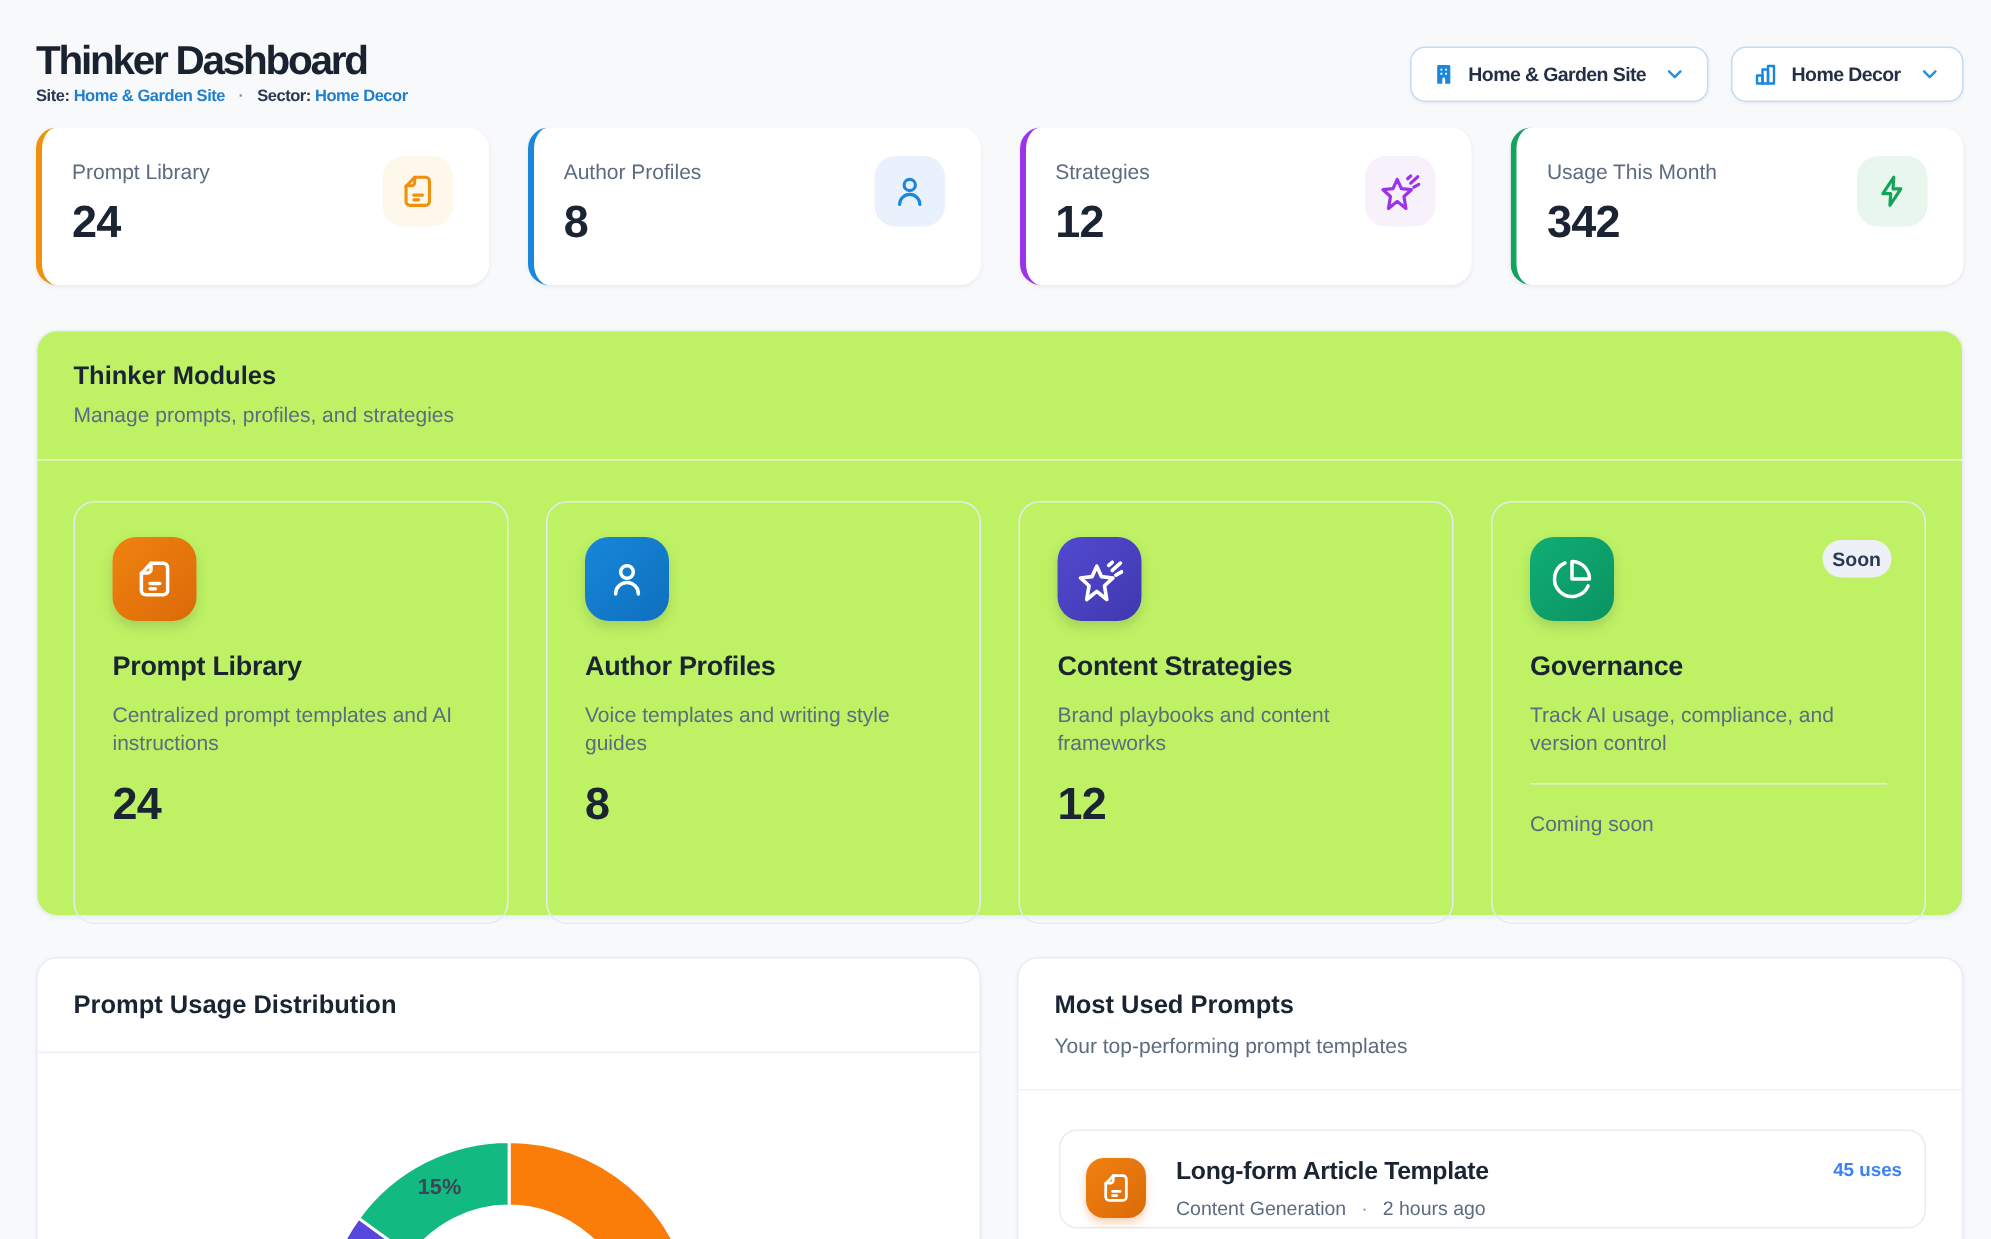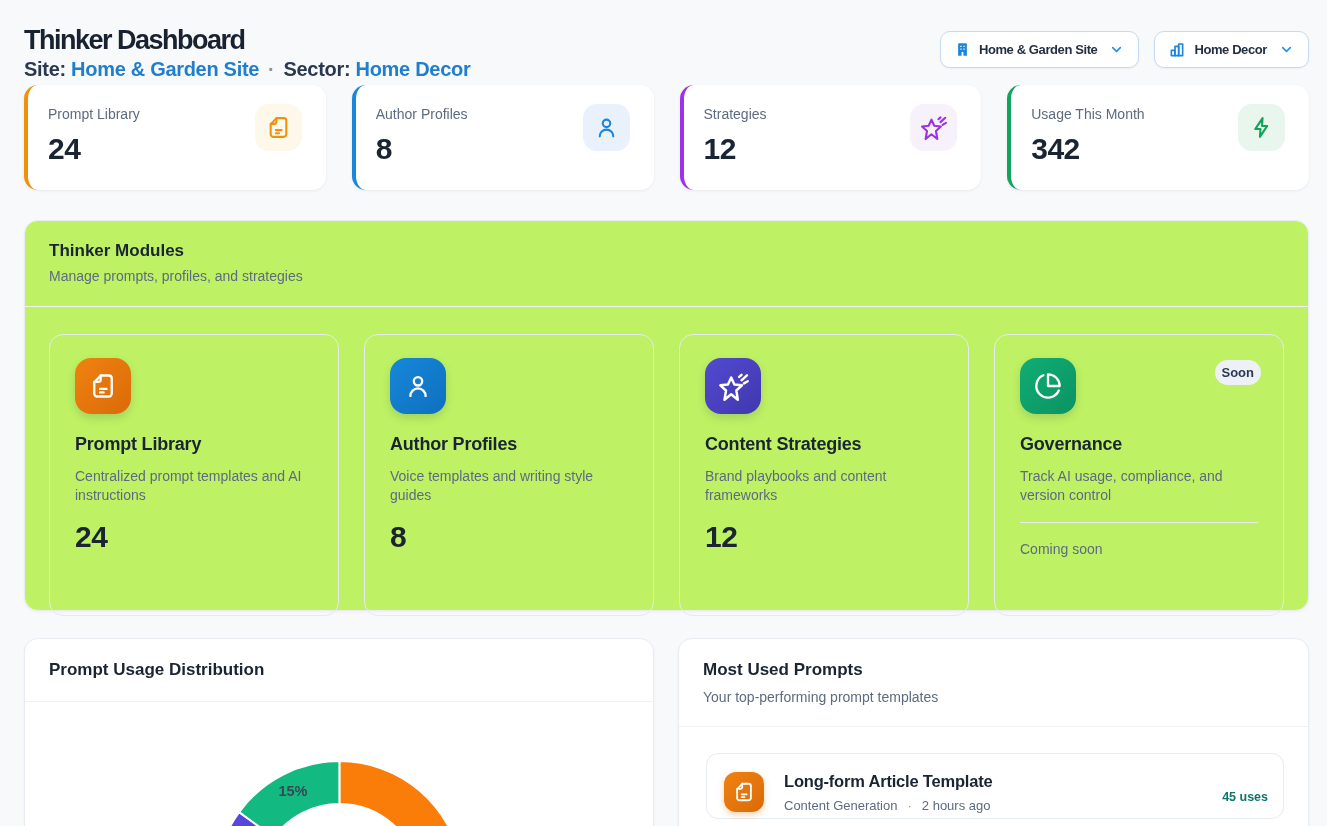--- a/index.html
+++ b/index.html
@@ -5,21 +5,21 @@
 * { margin:0; padding:0; box-sizing:border-box; }
 html,body { width:1327px; height:826px; overflow:hidden; }
 body {
   background:#f8f9fb;
   font-family:"Liberation Sans", sans-serif;
   color:#1b2537;
   position:relative;
 }
 .wrap { position:absolute; left:24px; top:0; width:1285px; }
 h1.title { font-size:27px; font-weight:800; letter-spacing:-1.5px; color:#19222f; margin-top:25px; }
-.subtitle { margin-top:2px; font-size:20px; letter-spacing:-0.3px; font-weight:700; color:#2a3850; }
+.subtitle { margin-top:2px; font-size:11px; letter-spacing:-0.3px; font-weight:700; color:#2a3850; }
 .subtitle a { color:#1f7ecd; text-decoration:none; font-weight:700; }
 .subtitle .dot { color:#8b95a5; margin:0 9px; font-weight:700; }
 .topbtns { position:absolute; top:31px; right:0; display:flex; gap:15px; }
 .btn { height:37px; background:#fff; border:1px solid #c3dcf5; border-radius:10px; display:flex; align-items:center; padding:0 15px 0 14px; gap:9px; box-shadow:0 1px 2px rgba(16,42,84,.05); }
 .btn .lbl { font-size:13px; letter-spacing:-0.4px; font-weight:700; color:#232f45; }
 .btn svg { display:block; }
 
 
 .stats { position:absolute; top:85px; left:0; width:1285px; display:flex; gap:26px; }
 .stat { flex:1; background:#fff; height:105px; border-radius:14px; border-left:4px solid; box-shadow:0 1px 3px rgba(22,40,74,.07); position:relative; padding:21px 24px 0 20px; }
@@ -57,21 +57,21 @@
 .br { left:654px; width:631px; }
 .bcard .h { font-size:17px; font-weight:700; color:#1a2433; padding:21px 24px 0 24px; }
 .bcard .s { font-size:14px; color:#5d6b80; margin-top:9px; padding:0 24px; }
 .bcard .div { border-top:1px solid #eef1f5; margin-top:21px; }
 .donut { position:absolute; left:0; top:0; }
 .pitem { margin:26px 24px 0 27px; border:1px solid #e7ebf2; border-radius:12px; height:66px; position:relative; padding:18px 16px 0 17px; display:flex; }
 .pitem .psq { width:40px; height:40px; border-radius:12px; background:linear-gradient(135deg,#f08210,#db6a08); display:flex; align-items:center; justify-content:center; flex:none; margin-top:0; box-shadow:0 3px 6px rgba(232,115,9,.3); }
 .pitem .pt { font-size:16.5px; font-weight:800; color:#1a2433; letter-spacing:-0.2px; }
 .pitem .pm { font-size:13px; color:#5d6b80; margin-top:7px; }
 .pitem .pm .dot { margin:0 10px; color:#8b95a5; }
-.uses { position:absolute; right:15px; top:36px; font-size:12.5px; font-weight:700; color:#0f766e; }
+.uses { position:absolute; right:15px; top:19px; font-size:12.5px; font-weight:700; color:#3b82f6; }
 </style>
 </head>
 <body>
 <div class="wrap">
   <h1 class="title">Thinker Dashboard</h1>
   <div class="subtitle">Site: <a>Home &amp; Garden Site</a><span class="dot">·</span>Sector: <a>Home Decor</a></div>
 
   <div class="topbtns">
     <div class="btn">
       <svg width="15" height="15" viewBox="0 0 24 24">

